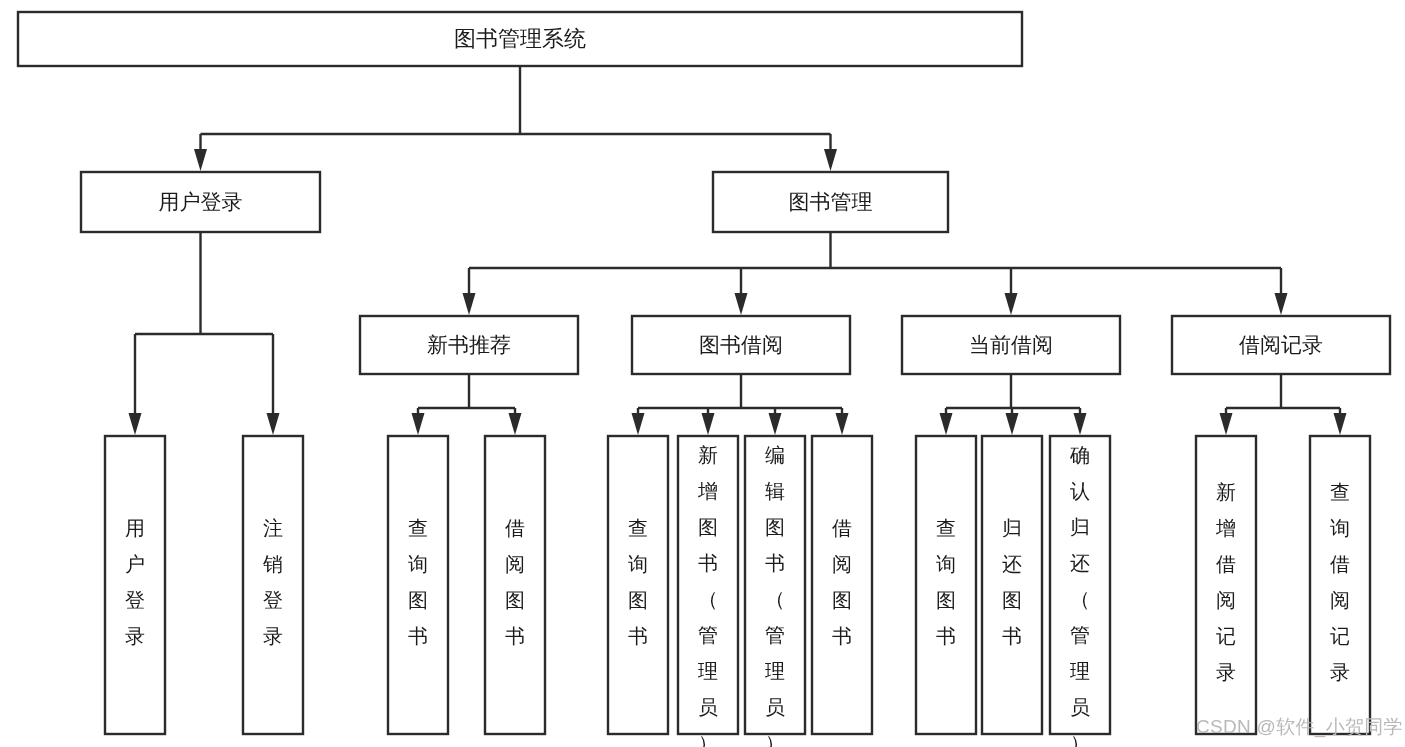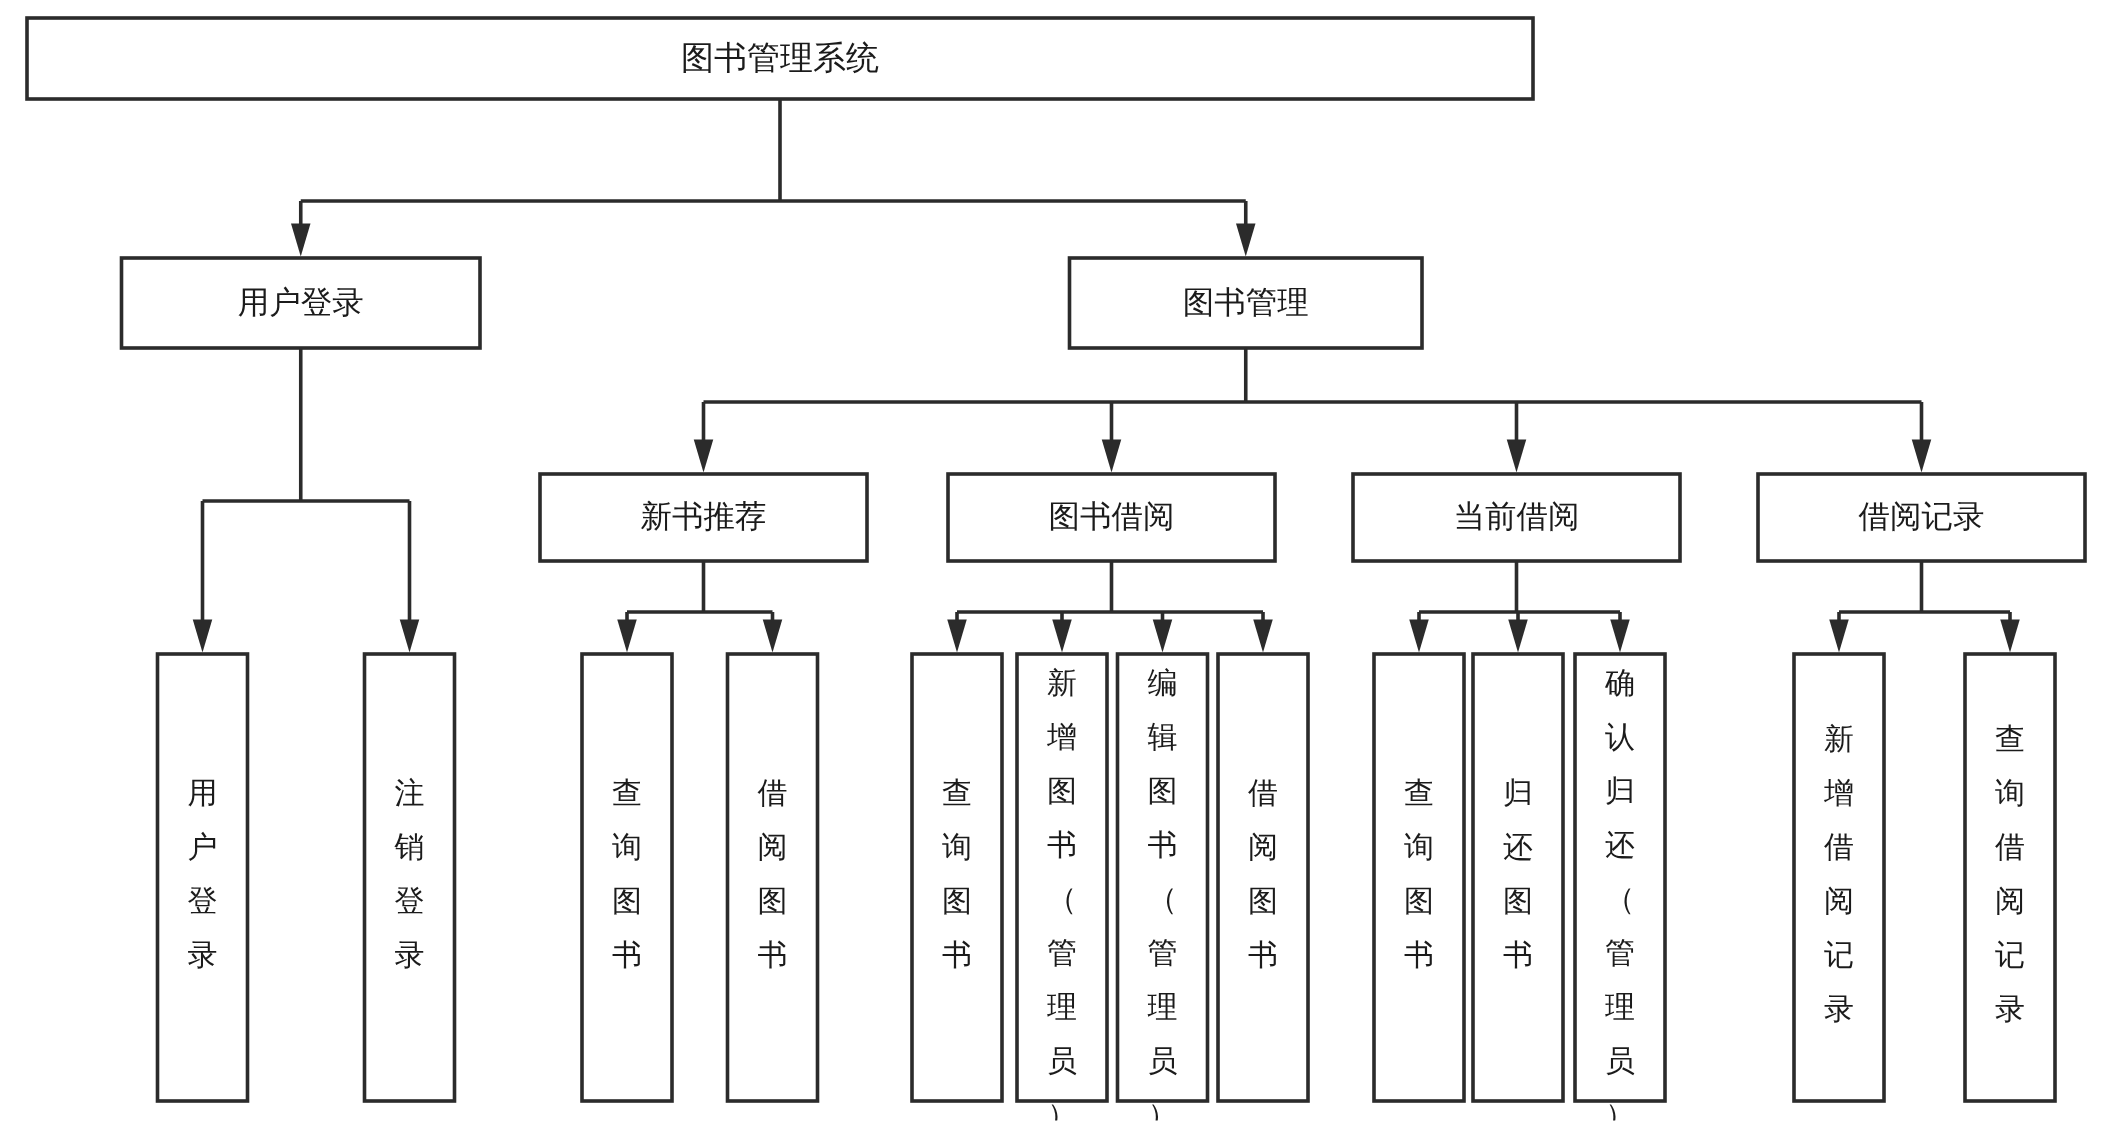--- a/index.html
+++ b/index.html
@@ -218,13 +218,14 @@
         <g>
           <rect class="node-box" x="1196" y="436" width="60" height="298"></rect>
           <text class="node-label-vert" x="1226" y="499"><tspan x="1226" dy="0">新</tspan><tspan x="1226" dy="36">增</tspan><tspan x="1226" dy="36">借</tspan><tspan x="1226" dy="36">阅</tspan><tspan x="1226" dy="36">记</tspan><tspan x="1226" dy="36">录</tspan></text>
         </g>
         <g>
           <rect class="node-box" x="1310" y="436" width="60" height="298"></rect>
           <text class="node-label-vert" x="1340" y="499"><tspan x="1340" dy="0">查</tspan><tspan x="1340" dy="36">询</tspan><tspan x="1340" dy="36">借</tspan><tspan x="1340" dy="36">阅</tspan><tspan x="1340" dy="36">记</tspan><tspan x="1340" dy="36">录</tspan></text>
         </g>
       </g>
   </svg>
+  <div class="watermark" style="left: 1196px; top: 714px; color: rgb(185, 185, 185);">CSDN @软件_小贺同学</div>
 </div>
 
 </body></html>

